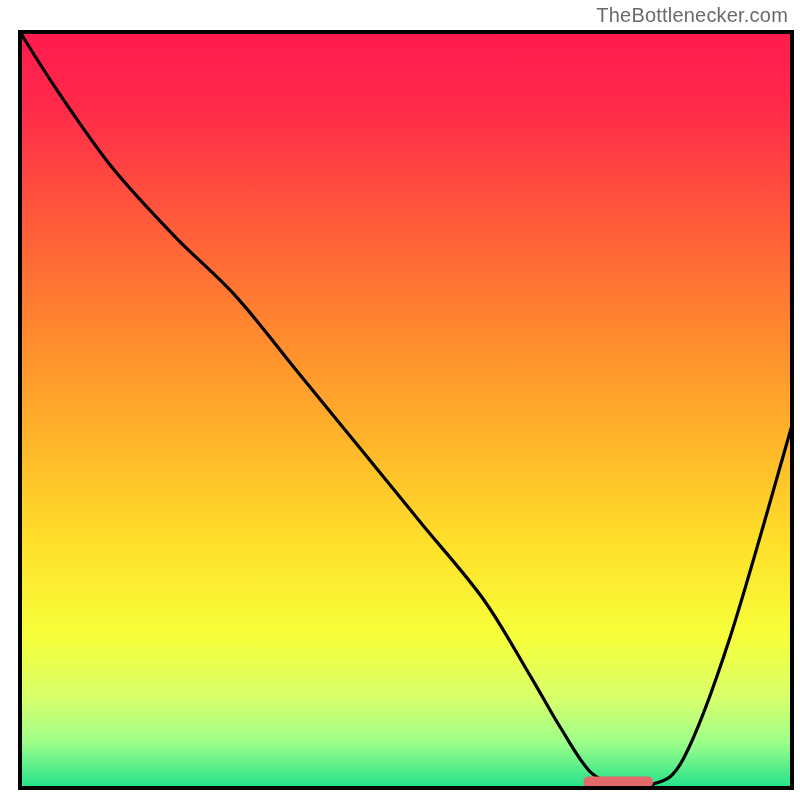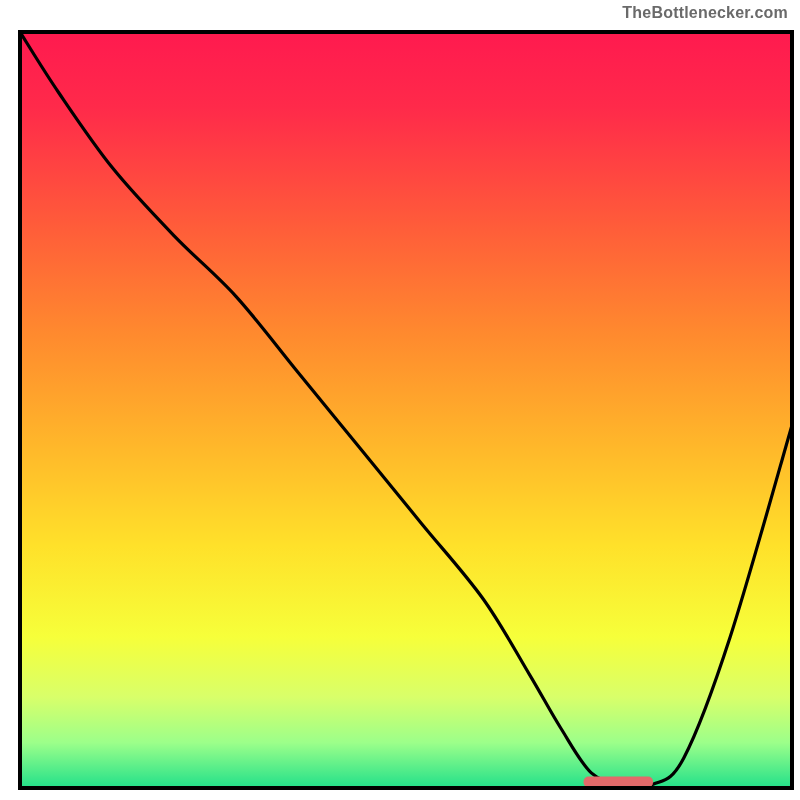--- a/index.html
+++ b/index.html
@@ -13,22 +13,22 @@
   }
   .stage {
     position: relative;
     width: 800px;
     height: 800px;
   }
   .watermark {
     position: absolute;
     top: 4px;
     right: 12px;
-    font-size: 16px;
-    font-weight: 700;
+    font-size: 20px;
+    font-weight: 400;
     color: #6a6a6a;
     letter-spacing: 0.2px;
     user-select: none;
   }
   svg { display: block; }
 </style>
 </head>
 <body>
 
 <div class="stage">

